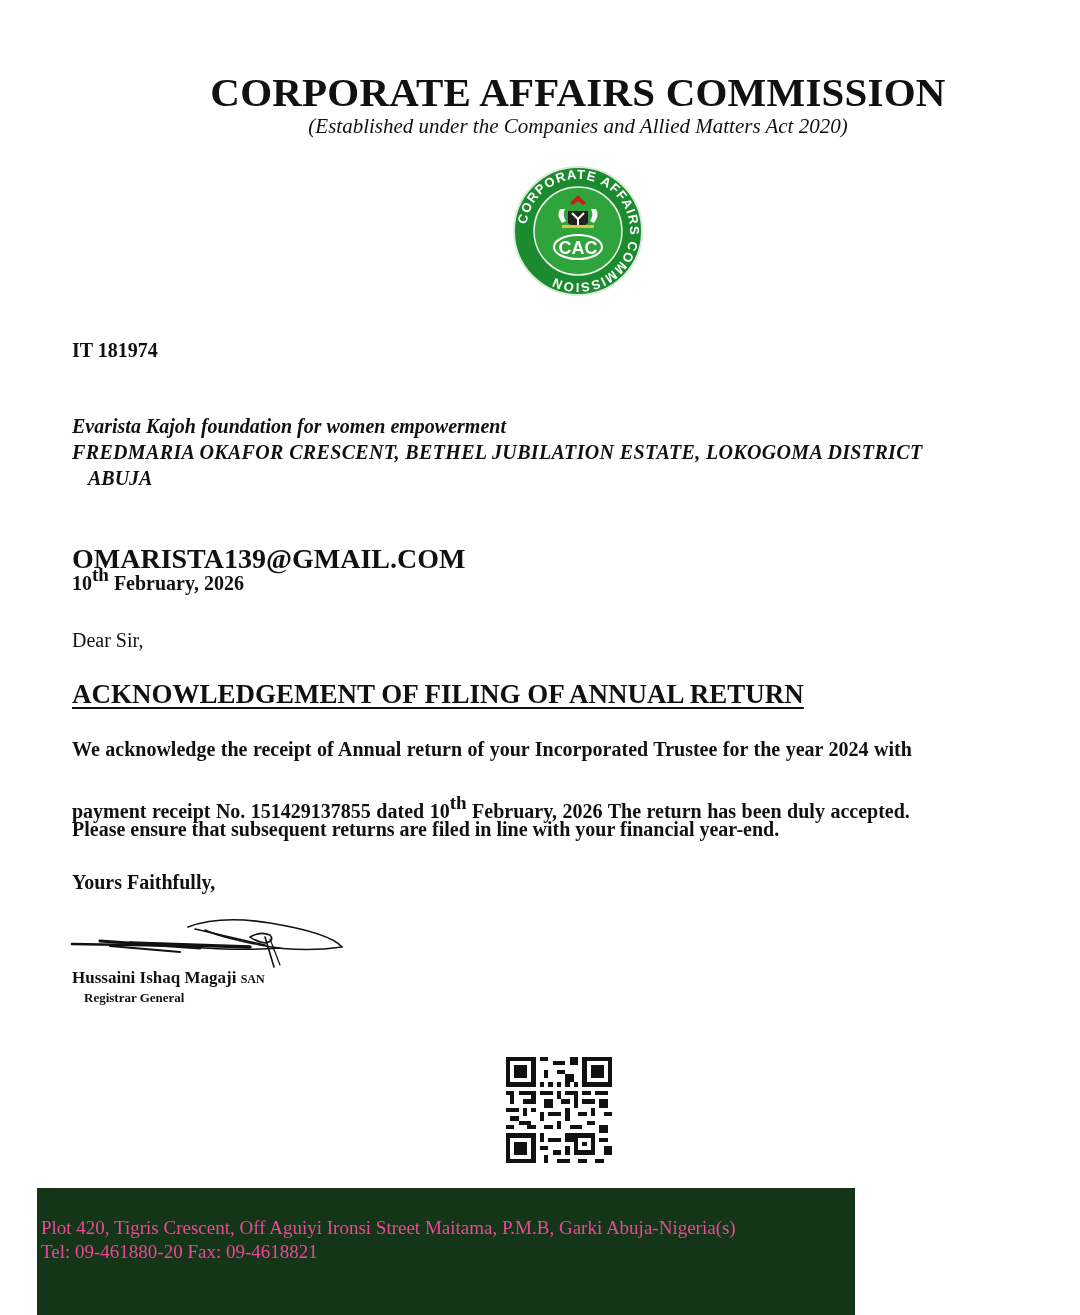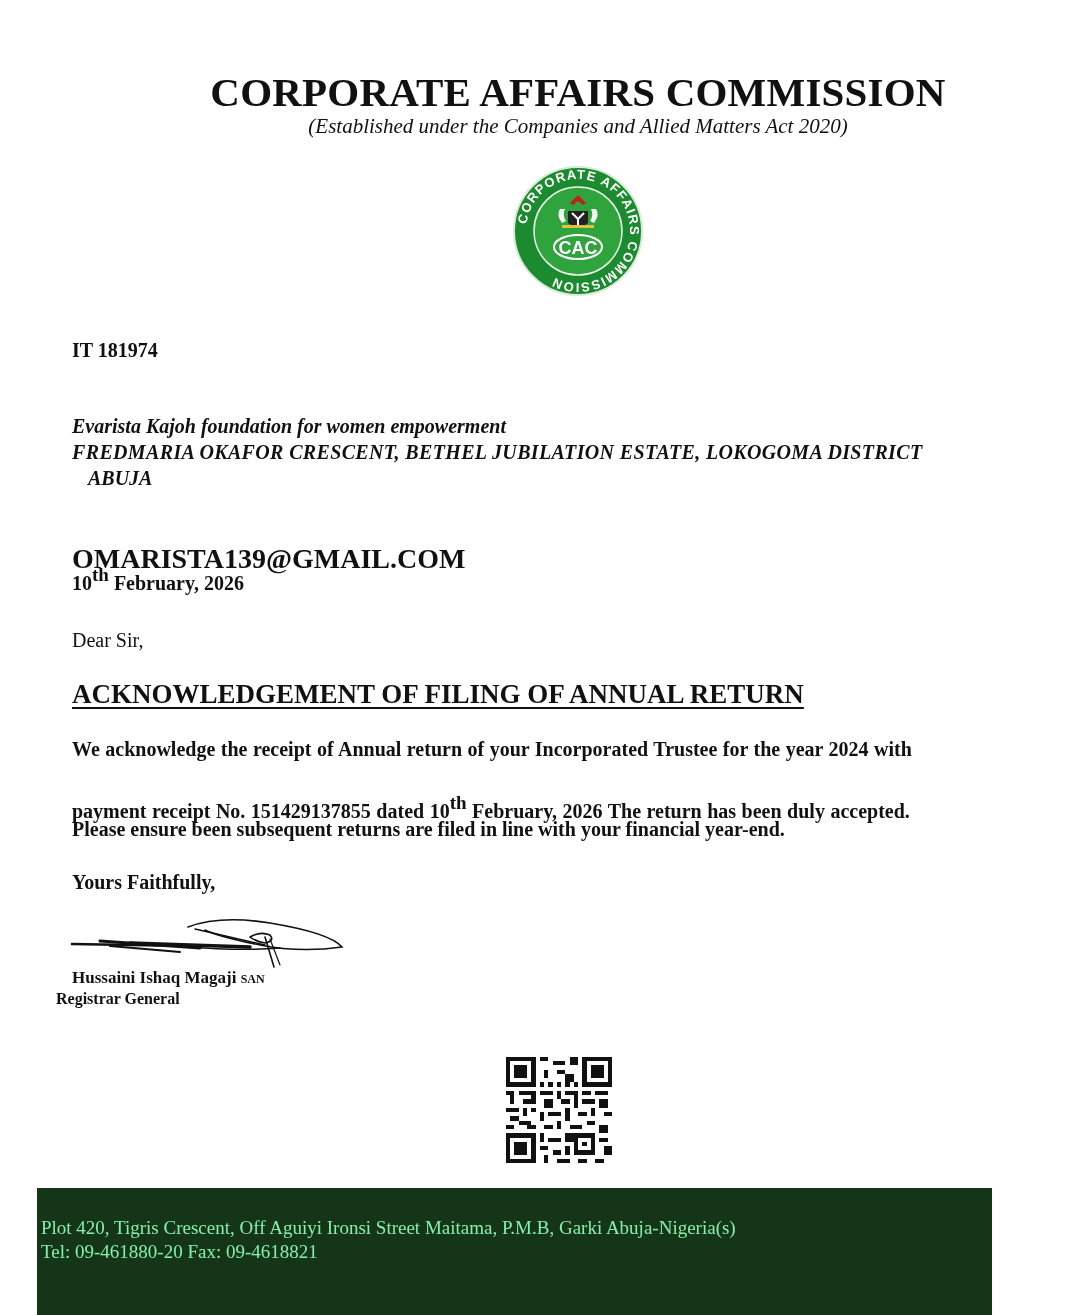--- a/index.html
+++ b/index.html
@@ -31,25 +31,25 @@
       text-decoration: underline; text-underline-offset: 4px; white-space: nowrap;
     }
     .para { left: 72px; font-size: 20px; font-weight: bold; white-space: nowrap; }
     .para.p1 { top: 738px; word-spacing: 0.5px; }
     .para.p2 { top: 800px; word-spacing: 0.5px; }
     .para.p3 { top: 818px; }
     .para.p4 { top: 871px; }
     .signature { left: 70px; top: 915px; width: 290px; height: 55px; }
     .signer { left: 72px; top: 968px; font-size: 17px; font-weight: bold; white-space: nowrap; }
     .signer .san { font-size: 12px; font-weight: bold; }
-    .signer-role { left: 56px; top: 990px; font-size: 16px; font-weight: bold; }
+    .signer-role { left: 84px; top: 990px; font-size: 13px; font-weight: bold; }
     .qr { left: 506px; top: 1057px; width: 106px; height: 106px; }
     .footer {
-      left: 37px; top: 1188px; width: 955px; height: 127px; background: #153519;
-      color: #86efac; font-size: 19px; text-decoration: underline;
+      left: 37px; top: 1188px; width: 818px; height: 127px; background: #153519;
+      color: #ec4899; font-size: 19px; text-decoration: underline;
     }
     .footer .fl { position: absolute; left: 4px; white-space: nowrap; }
     .footer .f1 { top: 29px; }
     .footer .f2 { top: 53px; }
     .footer .f3 { top: 77px; }
   </style>
 </head>
 <body>
 
 <div class="abs title">CORPORATE AFFAIRS COMMISSION</div>
@@ -87,21 +87,21 @@
 
 <div class="abs email">OMARISTA139@GMAIL.COM</div>
 <div class="abs date"><span>10</span><sup>th</sup><span> February, 2026</span></div>
 
 <div class="abs salute">Dear Sir,</div>
 
 <div class="abs heading">ACKNOWLEDGEMENT OF FILING OF ANNUAL RETURN</div>
 
 <div class="abs para p1">We acknowledge the receipt of Annual return of your Incorporated Trustee for the year 2024 with</div>
 <div class="abs para p2"><span>payment receipt No. 151429137855 dated 10</span><sup>th</sup><span> February, 2026 The return has been duly accepted.</span></div>
-<div class="abs para p3">Please ensure been subsequent returns are filed in line with your financial year-end.</div>
+<div class="abs para p3">Please ensure that subsequent returns are filed in line with your financial year-end.</div>
 <div class="abs para p4">Yours Faithfully,</div>
 
 <div class="abs signature">
   <svg width="290" height="55" viewBox="0 0 290 55">
     <g fill="none" stroke="#111111" stroke-linecap="round">
       <path d="M2,29 L120,31" stroke-width="2.5"></path>
       <path d="M30,26 L130,33" stroke-width="3"></path>
       <path d="M40,31 L110,37" stroke-width="2"></path>
       <path d="M60,28 L180,32" stroke-width="3.5"></path>
       <path d="M120,32 Q170,36 210,33" stroke-width="1.5"></path>

